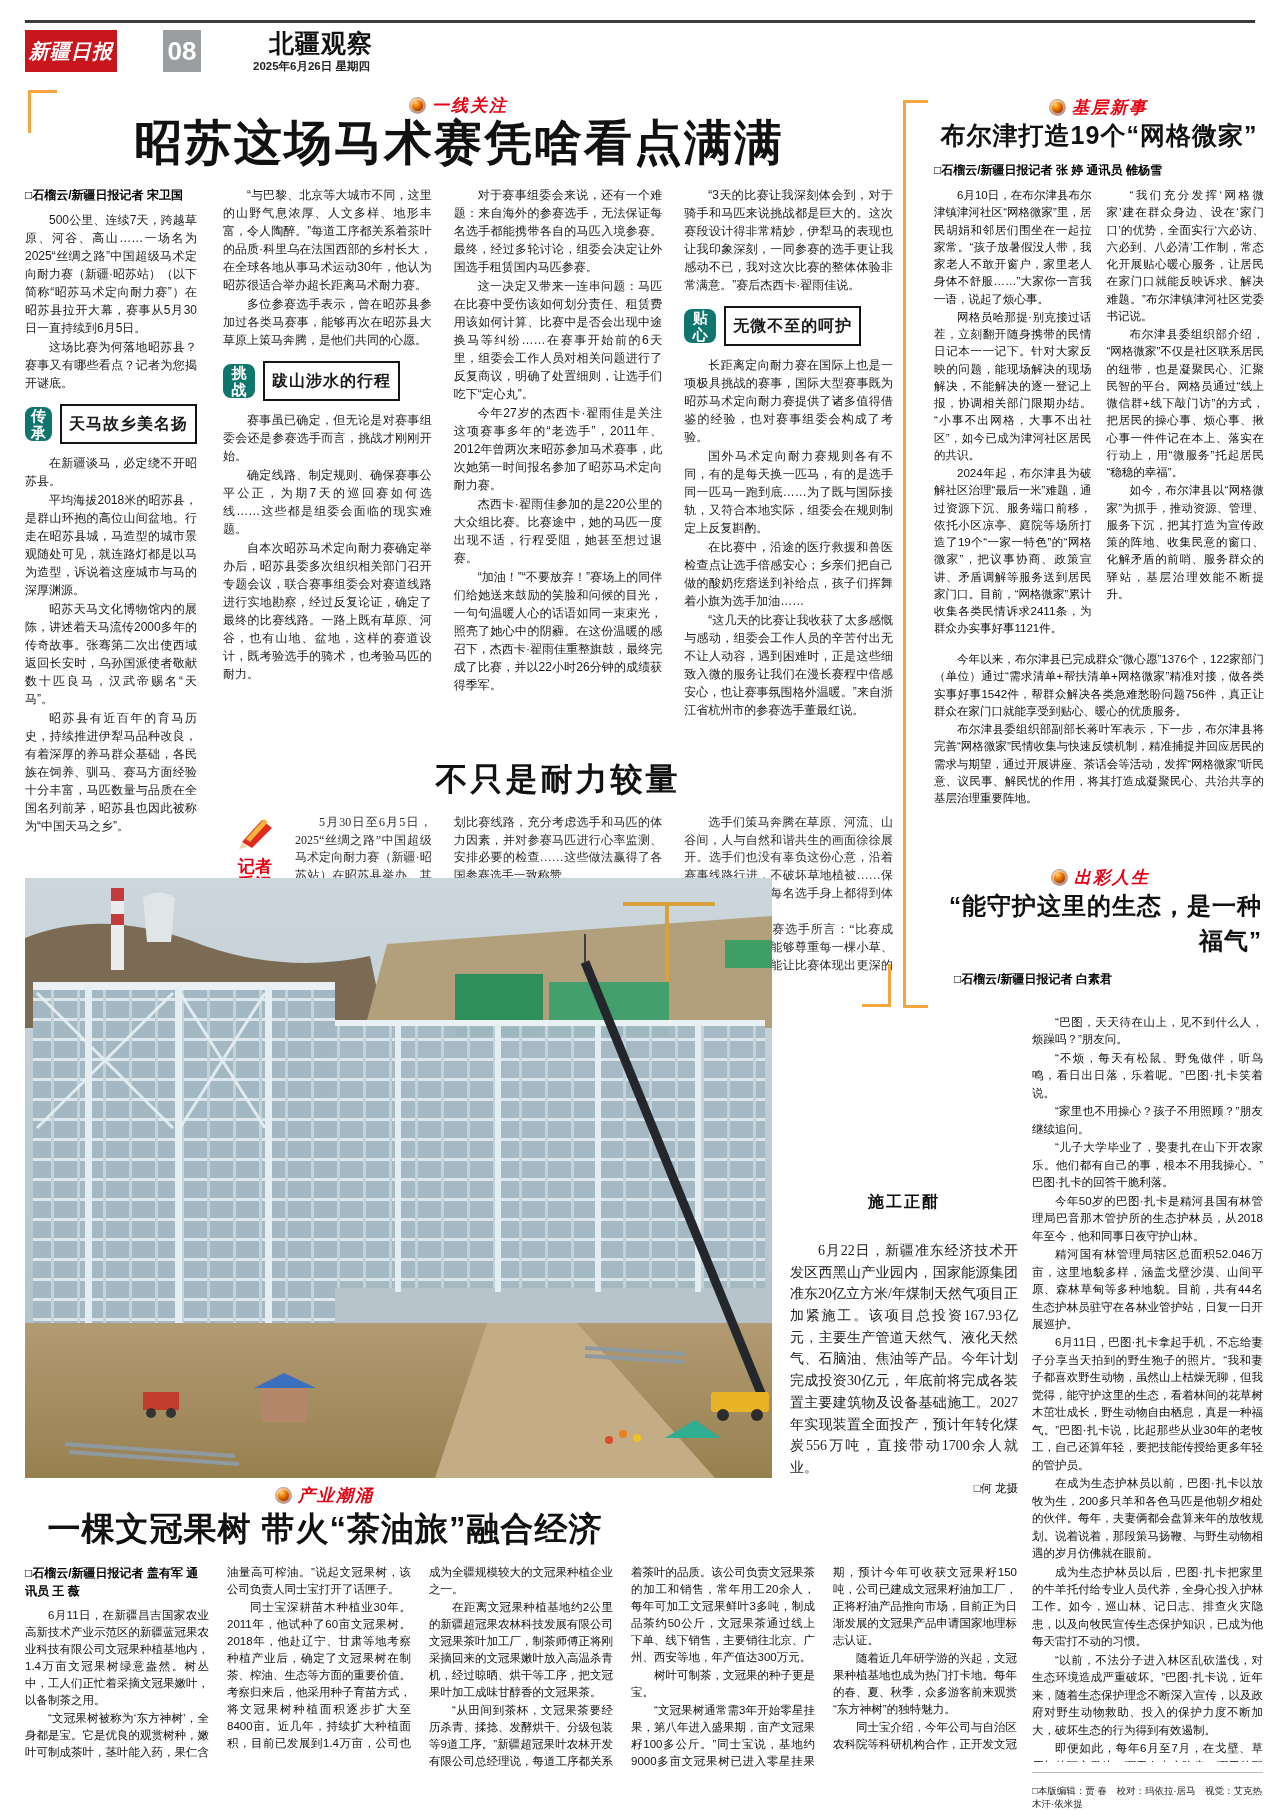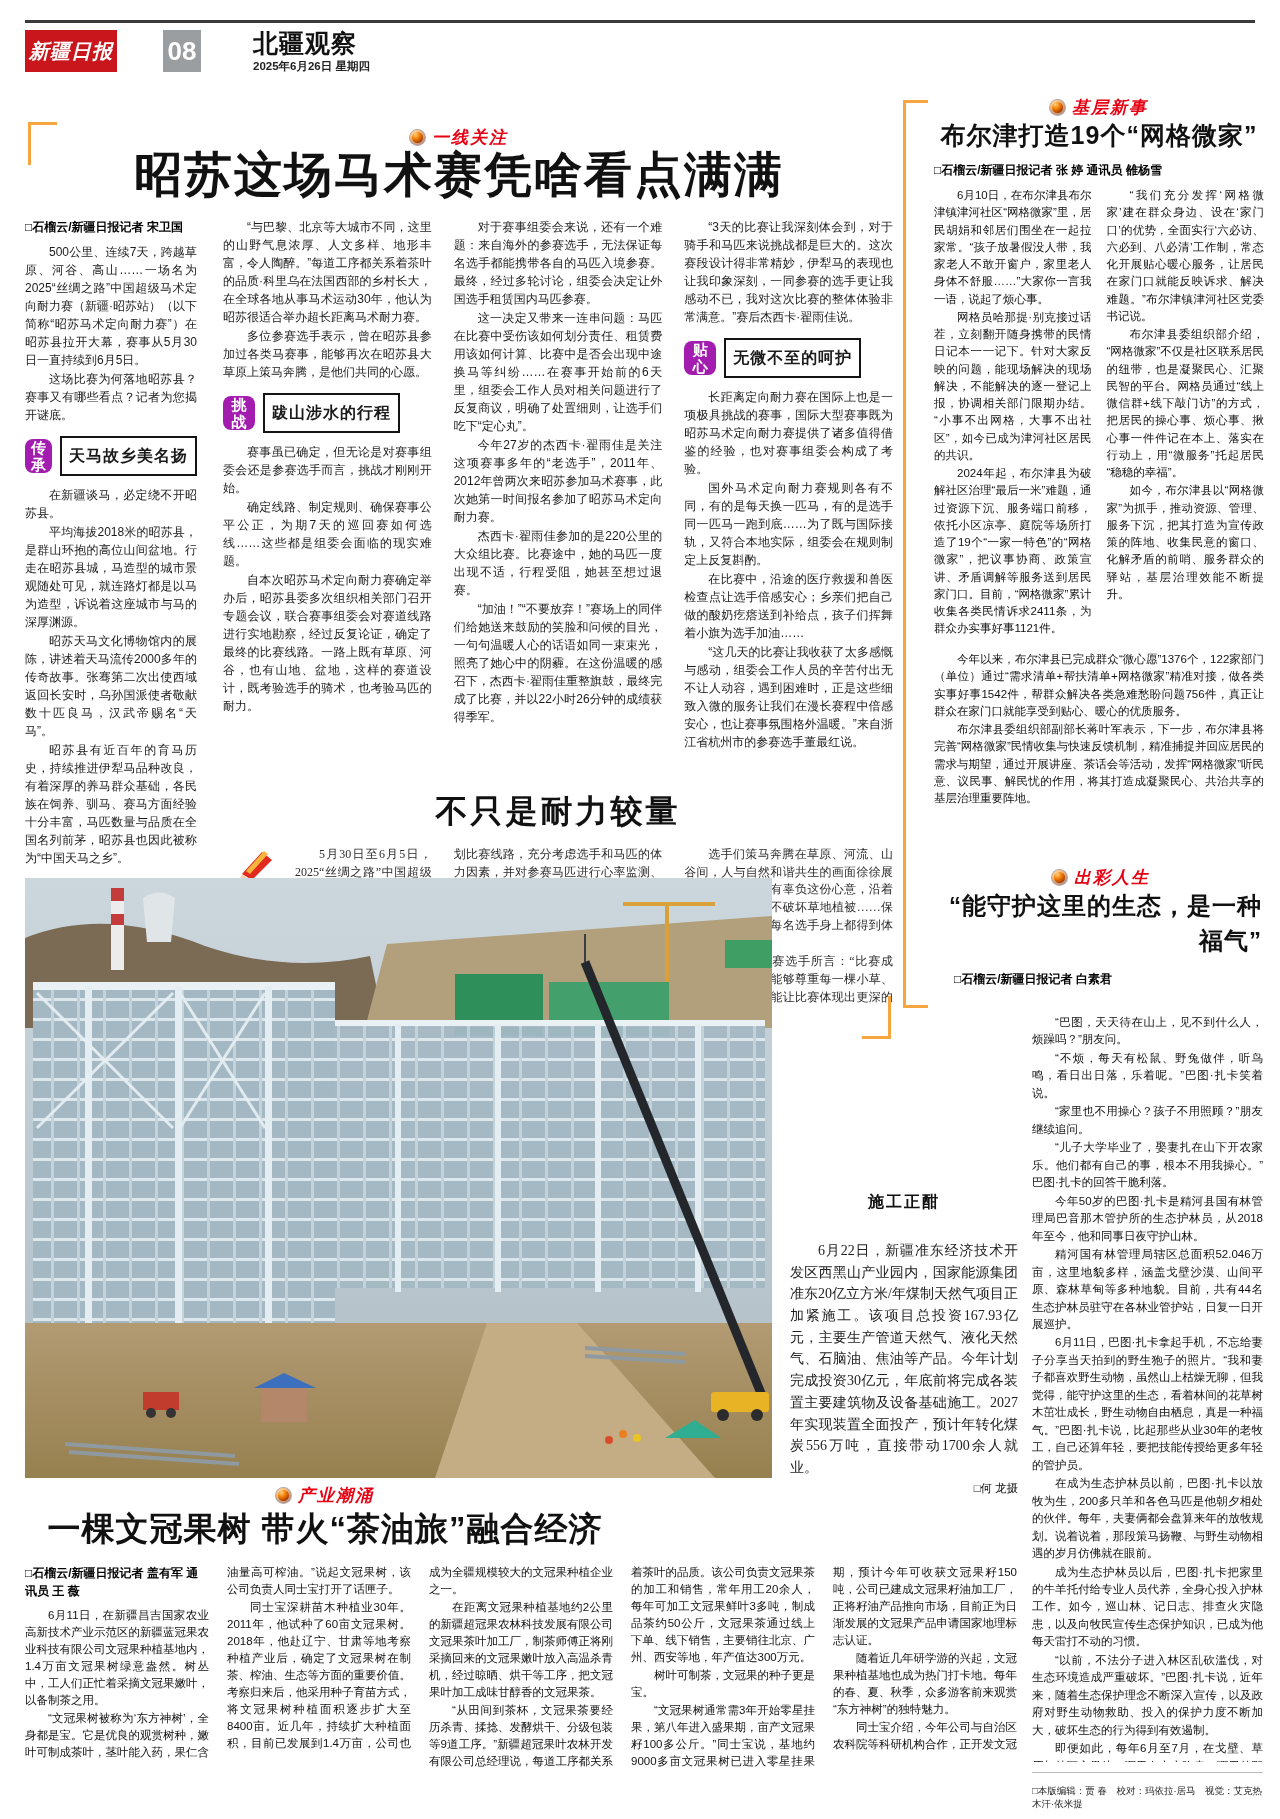--- a/index.html
+++ b/index.html
@@ -6,38 +6,38 @@
   #page{position:relative;width:1280px;height:1819px;background:#fff;margin:0 auto;
         font-family:"Liberation Sans",sans-serif;color:#111;overflow:hidden;}
   .rule-top{position:absolute;left:25px;top:20px;width:1230px;height:3px;background:#3a3a3a;}
   
   #header{position:absolute;left:25px;top:30px;display:flex;align-items:flex-start;gap:44px;}
   .masthead{width:92px;height:42px;background:#c9161d;color:#fff;display:flex;align-items:center;justify-content:center;
             font-family:"Liberation Serif",serif;font-style:italic;font-weight:900;font-size:20px;letter-spacing:1px;}
   .pagenum{width:38px;height:42px;background:#9b9ea0;color:#fff;display:flex;align-items:center;justify-content:center;
            font-size:26px;font-weight:700;margin-left:2px;}
   .sect-wrap{margin-left:8px;}
-  .sect-title{font-size:25px;font-weight:900;line-height:1.05;letter-spacing:1px;}
+  .sect-title{font-size:25px;font-weight:900;line-height:1.05;letter-spacing:1px;margin-left:16px;}
   .sect-date{font-size:11.5px;font-weight:700;margin-top:3px;color:#222;}
   
   .tag-row{display:flex;align-items:center;justify-content:center;gap:7px;}
   .dot{width:15px;height:15px;border-radius:50%;flex:0 0 auto;
        background:radial-gradient(circle at 36% 30%,#ffcf7a 0%,#f07b00 32%,#8a2600 72%,#2e0500 100%);
        box-shadow:inset 0 0 0 2px rgba(255,255,255,.5),0 0 0 1px #aaa;}
   .tag-label{color:#e60012;font-weight:900;font-style:italic;font-size:17px;letter-spacing:2px;}
   .byline{font-weight:700;font-size:12px;margin:0 0 7px;color:#000;}
   p.para{margin:0 0 1px;text-indent:2em;text-align:justify;}
   .bodytext{font-size:12px;line-height:1.5;color:#1a1a1a;}
   .marker-row{display:flex;align-items:center;gap:8px;margin:12px 0 10px;break-inside:avoid;}
-  .lantern{width:26px;background:#a21caf;color:#fff;font-weight:800;font-size:15px;line-height:1.15;
+  .lantern{width:26px;background:#0f766e;color:#fff;font-weight:800;font-size:15px;line-height:1.15;
            text-align:center;padding:0 3px;border-radius:8px;word-break:break-all;}
   .subhead{border:2px solid #141414;background:#fff;font-size:16px;font-weight:800;
            padding:6px 7px;white-space:nowrap;letter-spacing:1px;text-align:center;}
   
-  #lead{position:absolute;left:25px;top:94px;width:868px;margin-top:32px;}
+  #lead{position:absolute;left:25px;top:94px;width:868px;}
   .lead-corner{position:absolute;left:3px;top:-4px;width:26px;height:40px;
                border-left:3px solid #f6a53f;border-top:3px solid #f6a53f;}
   .lead-corner-br{position:absolute;right:2px;bottom:-8px;width:26px;height:40px;
                border-right:3px solid #f6a53f;border-bottom:3px solid #f6a53f;}
   #lead-headline{font-size:48px;font-weight:900;text-align:center;letter-spacing:2px;margin-top:8px;line-height:1.1;}
   .cols-wrap{display:flex;margin-top:16px;}
   .col1{width:172px;flex:0 0 auto;height:810px;overflow:hidden;}
   .rest{flex:1;margin-left:26px;}
   .flow{columns:3;column-gap:22px;height:560px;overflow:hidden;}
   

